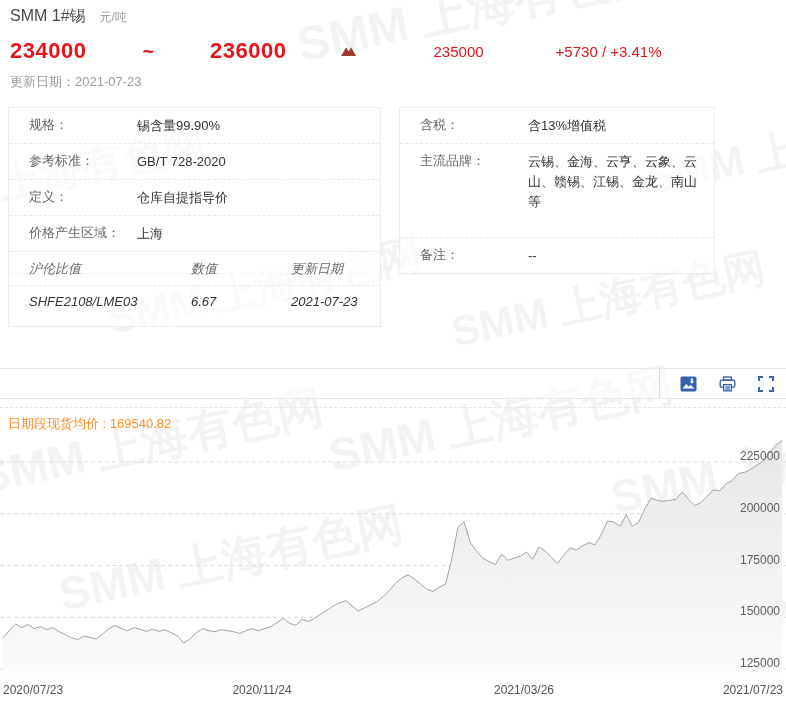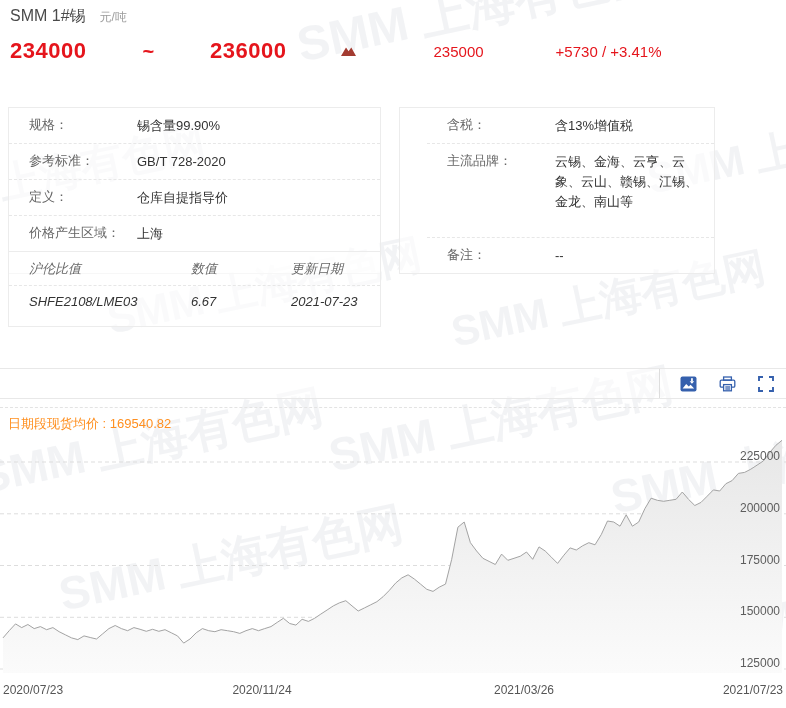--- a/index.html
+++ b/index.html
@@ -18,21 +18,21 @@
   .price-big{font-size:22px;font-weight:bold;color:#e5151c;letter-spacing:0.5px;}
   .tilde{font-size:20px;font-weight:bold;color:#e5151c;margin:0 10px;}
   .arrow-icon{margin-left:8px;display:inline-flex;align-items:center;}
   .price-avg{font-size:15px;color:#e5151c;margin-left:32px;}
   .price-change{font-size:15px;color:#e5151c;margin-left:26px;}
   .update-row{margin-top:9px;font-size:13px;color:#9b9b9b;}
   
   .tables{position:absolute;left:8px;top:107px;width:770px;display:flex;gap:18px;z-index:2;}
   .info-table{border:1px solid #ececec;background:rgba(255,255,255,0.6);box-sizing:border-box;}
   .info-left{width:373px;}
-  .info-right{width:316px;padding-left:27px;}
+  .info-right{width:316px;}
   .info-row{display:flex;padding:8px 14px 7px 20px;border-bottom:1px dashed #e7e7e7;}
   .info-row:last-child{border-bottom:none;}
   .info-label{width:108px;min-width:108px;font-size:13px;color:#666;}
   .info-value{flex:1;font-size:13px;color:#333;line-height:1.55;}
   .row-tall{padding-bottom:24px;}
   
   .ratio{position:absolute;left:8px;top:251px;width:373px;height:76px;border:1px solid #ececec;
          box-sizing:border-box;z-index:2;background:rgba(255,255,255,0.6);font-style:italic;}
   .ratio-row{display:flex;padding:8px 14px 7px 20px;}
   .ratio-head{border-bottom:1px dashed #e7e7e7;}
@@ -94,20 +94,21 @@
             <polygon points="0,10 5,1.5 7.6,5.2 10.3,1.5 15,10" fill="#a33b31"></polygon>
           </svg>
       </span>
       <span class="price-avg">235000</span>
       <span class="price-change">
         <span>+5730</span>
         <span>/</span>
         <span>+3.41%</span>
       </span>
     </div>
+    <div class="update-row">更新日期：2021-07-23</div>
   </div>
 
   <div class="tables">
     <div class="info-table info-left">
       <div class="info-row">
         <span class="info-label">规格：</span>
         <span class="info-value">锡含量99.90%</span>
       </div>
       <div class="info-row">
         <span class="info-label">参考标准：</span>

